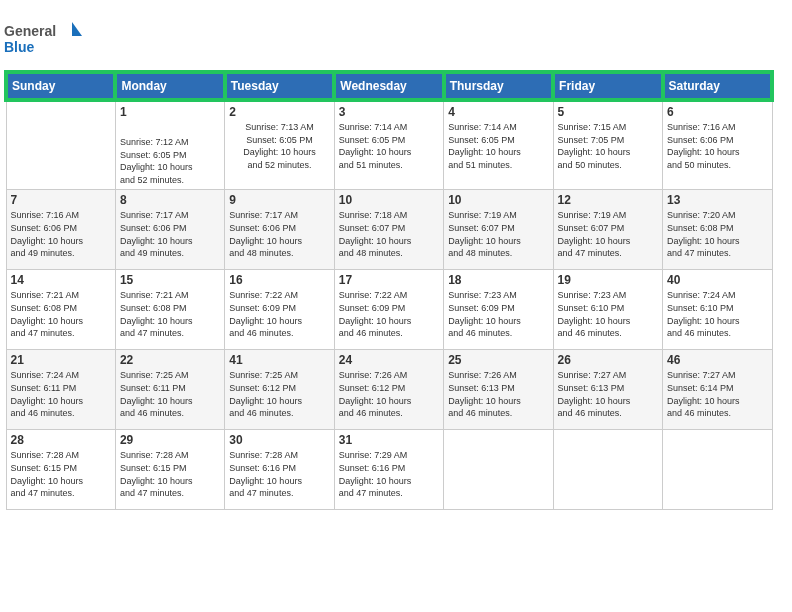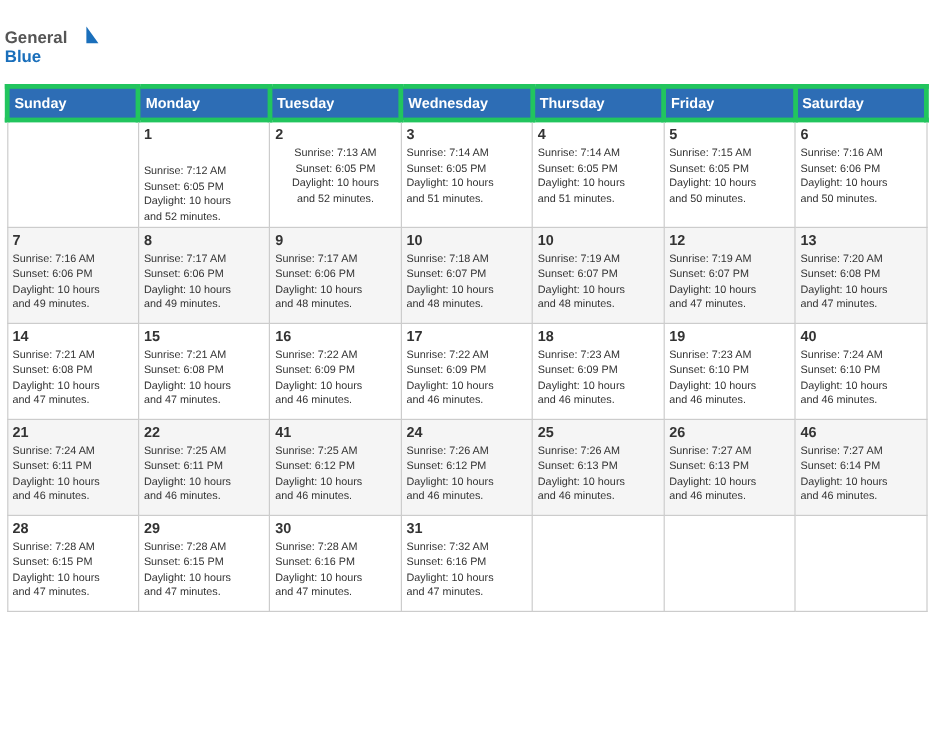--- a/index.html
+++ b/index.html
@@ -135,21 +135,21 @@
           <td>
             <span class="day-num">4</span>
             <div class="cell-info" style="white-space: pre-line;">Sunrise: 7:14 AM
 Sunset: 6:05 PM
 Daylight: 10 hours
 and 51 minutes.</div>
           </td>
           <td>
             <span class="day-num">5</span>
             <div class="cell-info" style="white-space: pre-line;">Sunrise: 7:15 AM
-Sunset: 6:05 PM
+Sunset: 7:05 PM
 Daylight: 10 hours
 and 50 minutes.</div>
           </td>
           <td>
             <span class="day-num">6</span>
             <div class="cell-info" style="white-space: pre-line;">Sunrise: 7:16 AM
 Sunset: 6:06 PM
 Daylight: 10 hours
 and 50 minutes.</div>
           </td>
@@ -324,21 +324,21 @@
           </td>
           <td>
             <span class="day-num">30</span>
             <div class="cell-info" style="white-space: pre-line;">Sunrise: 7:28 AM
 Sunset: 6:16 PM
 Daylight: 10 hours
 and 47 minutes.</div>
           </td>
           <td>
             <span class="day-num">31</span>
-            <div class="cell-info" style="white-space: pre-line;">Sunrise: 7:32 AM
+            <div class="cell-info" style="white-space: pre-line;">Sunrise: 7:29 AM
 Sunset: 6:16 PM
 Daylight: 10 hours
 and 47 minutes.</div>
           </td>
           <td></td>
           <td></td>
           <td></td>
         </tr>
       </tbody>
   </table>

